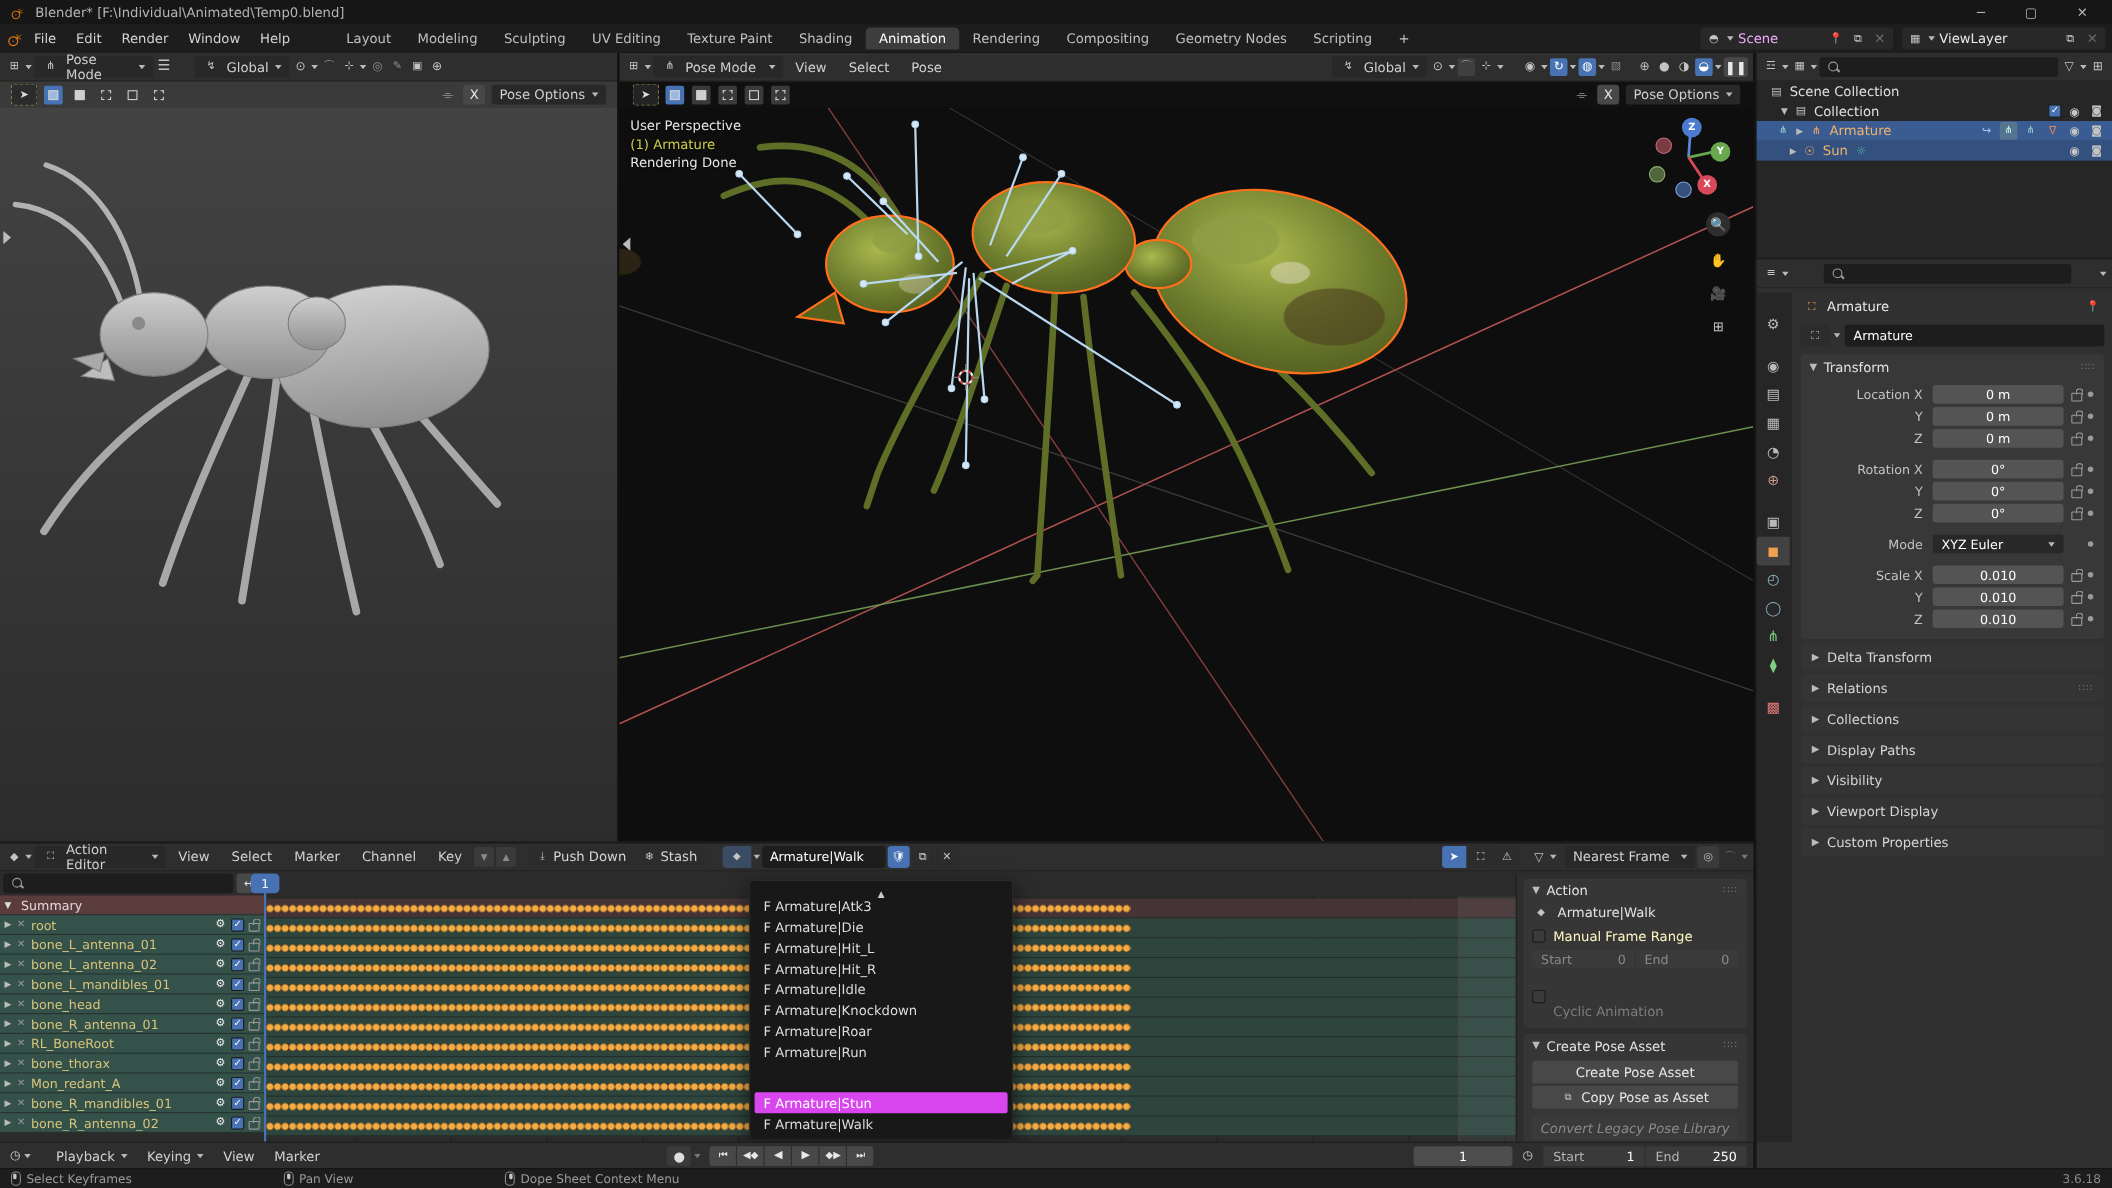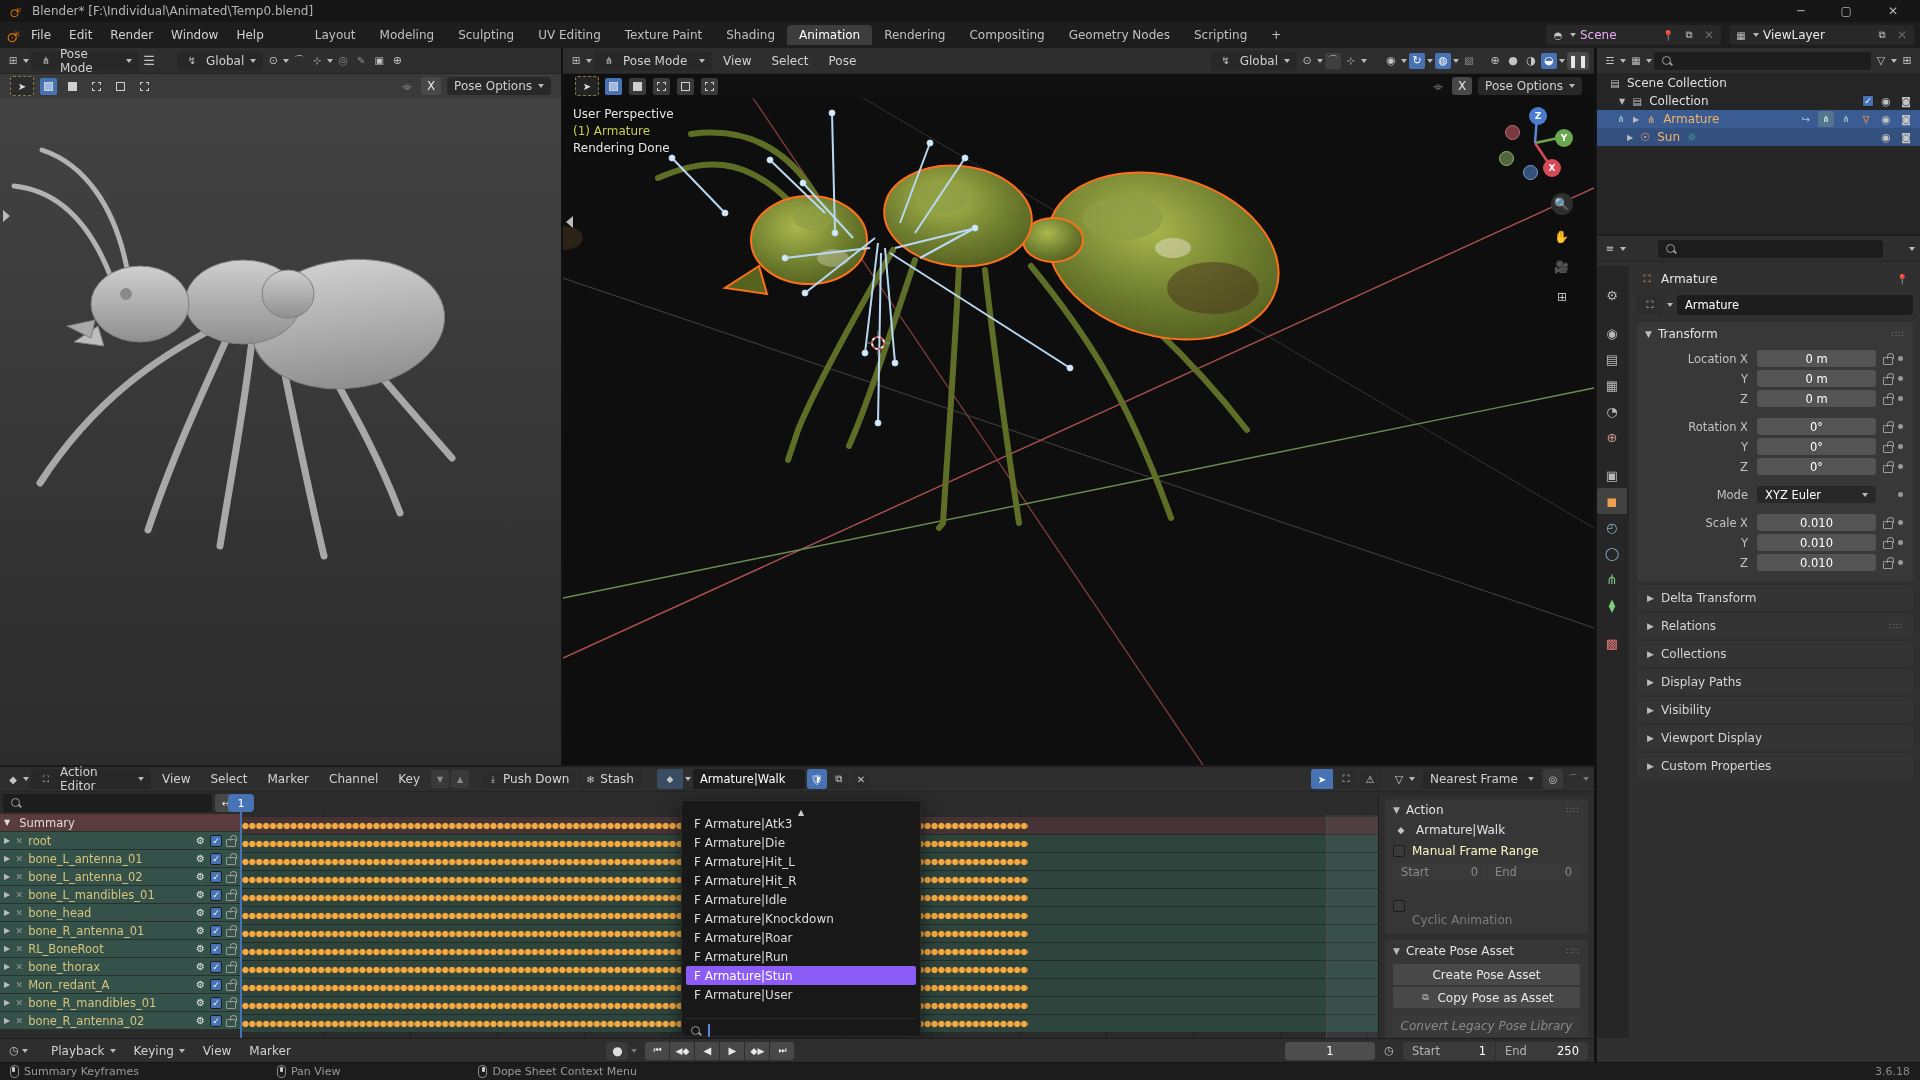--- a/index.html
+++ b/index.html
@@ -51,21 +51,21 @@
   .val { flex:1; background:#545454; border-radius:3px; height:17px; display:flex; align-items:center; justify-content:center; color:#fff; font-size:11.5px; }
   .sect { background:#343434; border-radius:4px; margin:3px 8px; height:25px; display:flex; align-items:center; gap:7px; padding:0 10px; color:#d6d6d6; }
   
   .chan-row { height:18px; display:flex; align-items:center; gap:3px; padding:0 4px; background:#34514a; border-bottom:1px solid #26322e; color:#d8c47c; font-size:11.5px; }
   .chan-row .nm { flex:1; overflow:hidden; white-space:nowrap; }
   .track { position:absolute; left:0; width:1352px; height:18px; border-bottom:1px solid #222d2a; background:#2e453e; }
   .track .keys { position:absolute; left:2px; top:2px; height:14px; width:786px;
      background-image:radial-gradient(circle at 3.4px 7px, #f2ab45 2.7px, #8a5a20 3.3px, transparent 3.6px);
      background-size:6.9px 14px; background-repeat:repeat-x; }
   .drop-item { height:19px; display:flex; align-items:center; padding:0 8px; color:#dcdcdc; font-size:12px; white-space:nowrap; }
-  .drop-item.sel { background:#8b5cf6; color:#fff; border-radius:2px; }
+  .drop-item.sel { background:#d946ef; color:#fff; border-radius:2px;margin-top:27px; }
   .sbtn { background:#484848; border-radius:3px; height:21px; display:flex; align-items:center; justify-content:center; color:#e8e8e8; }
   .sbtn.dim { background:#3a3a3a; color:#8a8a8a; }
   .mouse { width:9px; height:13px; border:1px solid #8a8a8a; border-radius:4px; position:relative; display:inline-block; }
   .mouse::before { content:""; position:absolute; top:1px; width:3px; height:5px; background:#c9c9c9; border-radius:1px; }
   .mouse.l::before { left:1px; } .mouse.m::before { left:2.5px; } .mouse.r::before { right:1px; }
   .hintlab { color:#9a9a9a; margin:0 18px 0 5px; }
   .navball { position:absolute; border-radius:50%; display:flex; align-items:center; justify-content:center; font-size:9px; color:#fff; font-weight:bold; }
 </style>
 </head>
 <body>
@@ -847,21 +847,21 @@
     <div class="drop-item">
         <span>F Armature|Roar</span>
       </div>
     <div class="drop-item">
         <span>F Armature|Run</span>
       </div>
     <div class="drop-item sel">
         <span>F Armature|Stun</span>
       </div>
     <div class="drop-item">
-        <span>F Armature|User</span>
+        <span>F Armature|Walk</span>
       </div>
     <div class="row" style="margin-top:14px;border-top:1px solid #2c2c2c;padding-top:5px;gap:6px;">
       <span class="ic-mag" style="margin-left:4px;"></span>
       <span style="width:1.5px;height:13px;background:#5a87d8;"></span>
     </div>
   </div>
 
   <div class="abs" style="left:1378px;top:28px;width:216px;height:243px;background:#2e2e2e;border-left:1px solid #1e1e1e;padding:2px 4px;">
     <div class="panel" style="margin:2px 2px 6px;background:#363636;">
       <div class="panel-h" style="height:22px;">
@@ -948,20 +948,20 @@
     </div>
   <div class="val" style="flex:0 0 92px;background:#3a3a3a;height:18px;justify-content:space-between;padding:0 9px;border-radius:0 3px 3px 0;margin-left:1px;">
       <span style="color:#b5b5b5;">End</span>
       <span>250</span>
     </div>
 </div>
 <div class="abs" style="left:1596px;top:1038px;width:324px;height:24px;background:#303030;border-left:1px solid #151515;"></div>
 
 <div class="abs" style="left:0;top:1062px;width:1920px;height:18px;background:#1d1d1d;border-top:1px solid #141414;display:flex;align-items:center;padding:0 10px;font-size:11px;">
   <span class="mouse l"></span>
-  <span class="hintlab">Summary Keyframes</span>
+  <span class="hintlab">Select Keyframes</span>
   <span class="mouse m" style="margin-left:120px;"></span>
   <span class="hintlab">Pan View</span>
   <span class="mouse r" style="margin-left:120px;"></span>
   <span class="hintlab">Dope Sheet Context Menu</span>
   <span style="flex:1"></span>
   <span style="color:#8a8a8a;">3.6.18</span>
 </div>
 
 </body></html>

